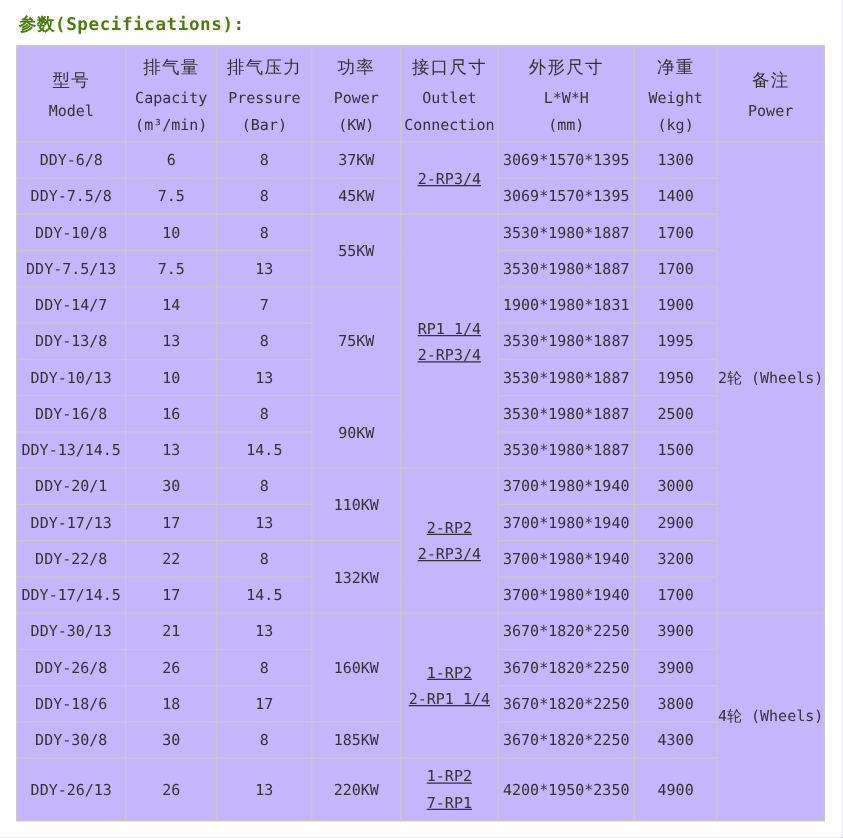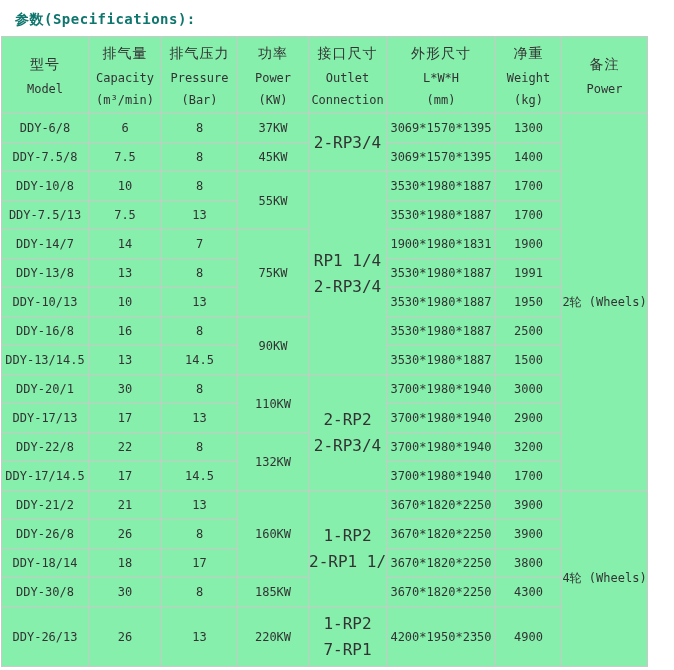--- a/index.html
+++ b/index.html
@@ -13,30 +13,30 @@
     color: #333333;
   }
   .page {
     width: 674px;
     height: 670px;
     background: #ffffff;
   }
   .title {
     font-weight: bold;
     font-size: 14px;
-    color: #0f766e;
+    color: #4d7c0f;
     padding: 11px 0 7px 15px;
     letter-spacing: 0.5px;
   }
   table.spec {
     border-collapse: collapse;
     table-layout: fixed;
-    margin-left: 1px;
+    margin-left: 13px;
     width: 646px;
-    background: #86efac;
+    background: #c4b5fd;
   }
   table.spec th, table.spec td {
     border: 1px solid #c9c9c9;
     text-align: center;
     vertical-align: middle;
     font-weight: normal;
     font-size: 12px;
     padding: 0;
     overflow: hidden;
     white-space: nowrap;
@@ -48,21 +48,22 @@
     font-size: 14px;
     margin: 3px 0;
     letter-spacing: 1px;
   }
   .h-en {
     font-size: 12px;
     margin: 8px 0 2px 0;
   }
   .cell-line {
     margin: 7px 0;
-    font-size: 16px;
+    font-size: 12px;
+    text-decoration: underline;
   }
 </style>
 </head>
 <body>
 
 <div class="page">
   <div class="title">参数(Specifications):</div>
 
   <table class="spec">
     <colgroup>
@@ -163,21 +164,21 @@
           <td>7</td>
           <td rowspan="3">75KW</td>
           <td>1900*1980*1831</td>
           <td>1900</td>
         </tr>
         <tr>
           <td>DDY-13/8</td>
           <td>13</td>
           <td>8</td>
           <td>3530*1980*1887</td>
-          <td>1991</td>
+          <td>1995</td>
         </tr>
         <tr>
           <td>DDY-10/13</td>
           <td>10</td>
           <td>13</td>
           <td>3530*1980*1887</td>
           <td>1950</td>
         </tr>
         <tr>
           <td>DDY-16/8</td>
@@ -222,41 +223,41 @@
           <td>3200</td>
         </tr>
         <tr>
           <td>DDY-17/14.5</td>
           <td>17</td>
           <td>14.5</td>
           <td>3700*1980*1940</td>
           <td>1700</td>
         </tr>
         <tr>
-          <td>DDY-21/2</td>
+          <td>DDY-30/13</td>
           <td>21</td>
           <td>13</td>
           <td rowspan="3">160KW</td>
           <td rowspan="4">
             <div class="cell-line">1-RP2</div>
             <div class="cell-line">2-RP1 1/4</div>
           </td>
           <td>3670*1820*2250</td>
           <td>3900</td>
           <td rowspan="5">4轮 (Wheels)</td>
         </tr>
         <tr>
           <td>DDY-26/8</td>
           <td>26</td>
           <td>8</td>
           <td>3670*1820*2250</td>
           <td>3900</td>
         </tr>
         <tr>
-          <td>DDY-18/14</td>
+          <td>DDY-18/6</td>
           <td>18</td>
           <td>17</td>
           <td>3670*1820*2250</td>
           <td>3800</td>
         </tr>
         <tr>
           <td>DDY-30/8</td>
           <td>30</td>
           <td>8</td>
           <td rowspan="1">185KW</td>

